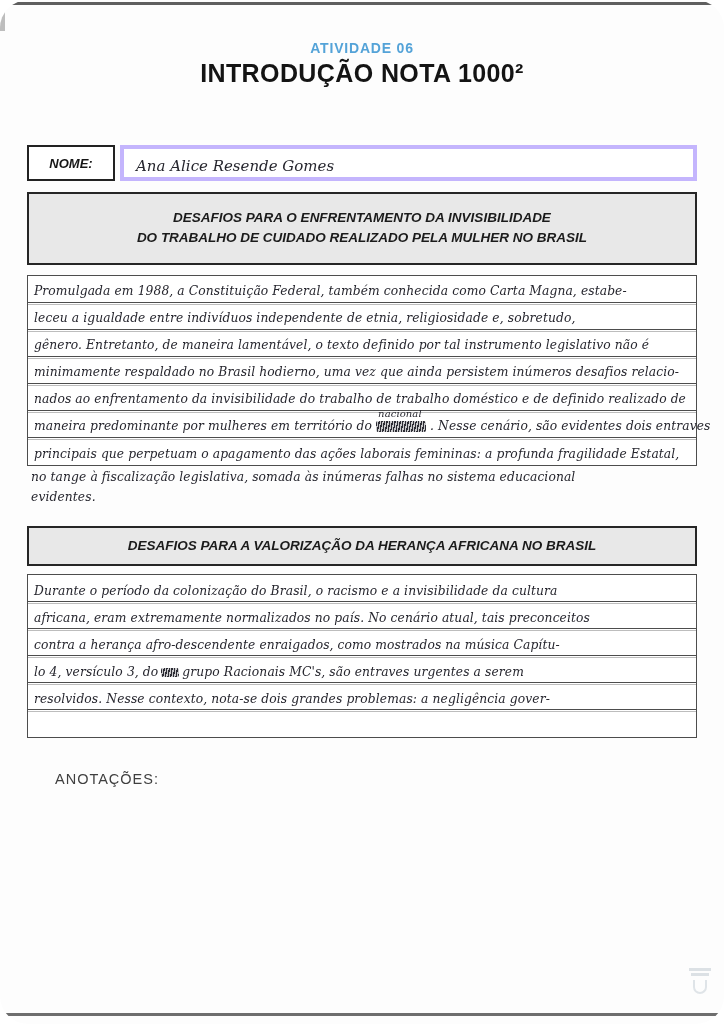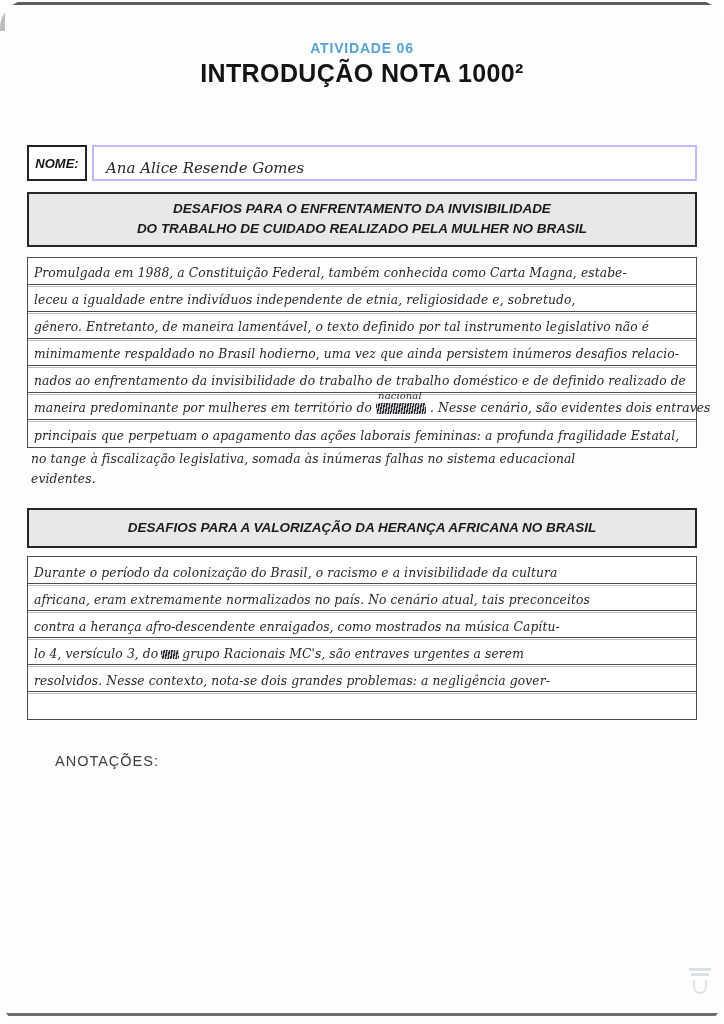--- a/index.html
+++ b/index.html
@@ -24,37 +24,37 @@
   }
   .page-title{
     margin-top:3px;text-align:center;
     font-size:25px;font-weight:bold;letter-spacing:.4px;
     color:#141414;
   }
   .inner{padding:0 27px;}
   
   .name-row{display:flex;margin-top:57px;height:36px;}
   .name-label-box{
-    width:60px;border:2px solid #222;background:#fff;
+    width:88px;border:2px solid #222;background:#fff;
     display:flex;align-items:center;justify-content:center;
     font-weight:bold;font-style:italic;font-size:13px;
     box-sizing:border-box;
   }
   .name-value-box{
-    flex:1;margin-left:5px;border:2px solid #c4b5fd;background:#fff;
+    flex:1;margin-left:5px;border:4px solid #c4b5fd;background:#fff;
     box-sizing:border-box;
     display:flex;align-items:flex-end;
     padding:8px 0 2px 12px;
   }
   
   .heading-box{
     border:2px solid #262626;background:#e8e8e8;
     text-align:center;font-weight:bold;font-style:italic;
     font-size:13.5px;line-height:1.5;color:#1b1b1b;
-    padding:5px 4px;box-sizing:border-box;
+    padding:14px 4px;box-sizing:border-box;
   }
   .heading-box.one-line{padding:8px 4px;}
   
   .writing-area{border:1px solid #4d4d4d;background:#fff;}
   .w-row{
     border-bottom:1px solid #4d4d4d;
     box-shadow:0 1px 0 #fff, 0 2px 0 #bdbdbd;
     height:27px;position:relative;
     white-space:nowrap;overflow:visible;
     padding-left:6px;box-sizing:border-box;

